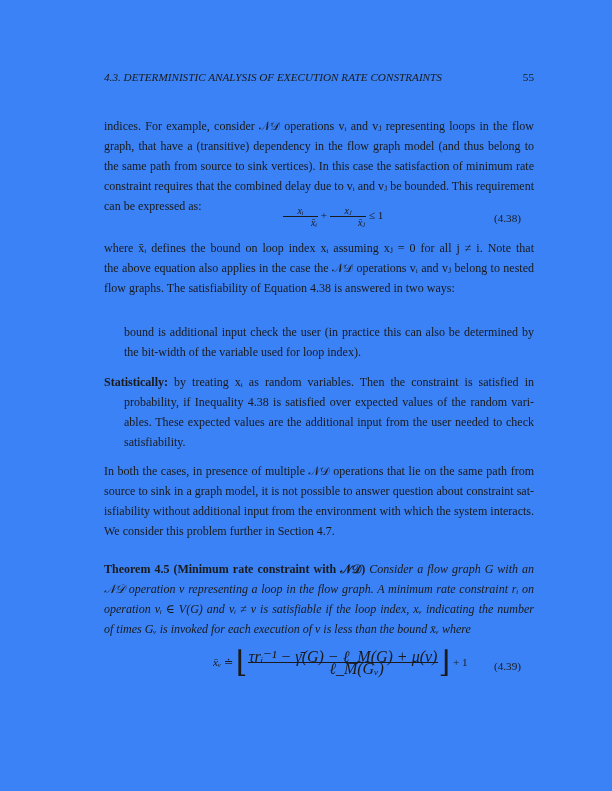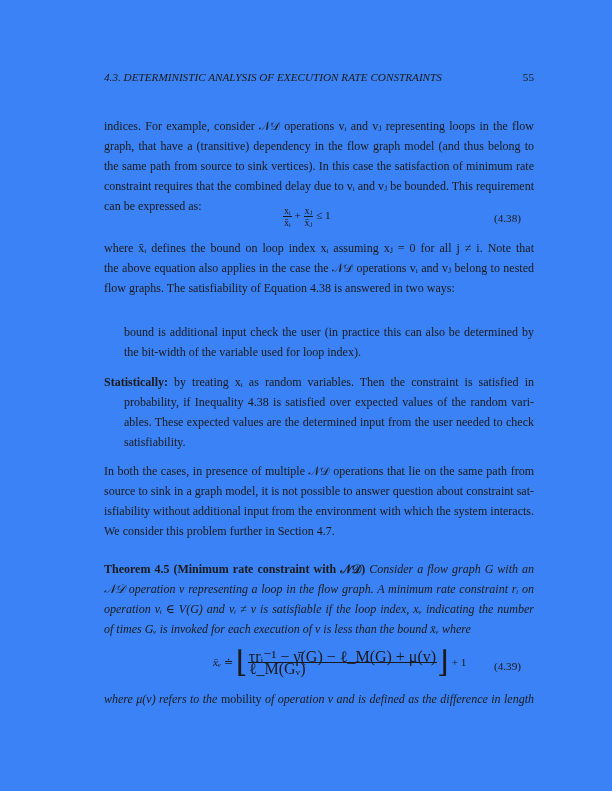--- a/index.html
+++ b/index.html
@@ -8,23 +8,23 @@
   .page { position: absolute; left: 0; top: 0; width: 612px; height: 791px; background: #3b82f6; }
   .runhead { position: absolute; top: 71px; left: 104px; width: 430px; font-size: 11.2px; font-style: italic; }
   .runhead .pg { position: absolute; right: 0; top: 0; font-style: normal; }
   .line { position: absolute; left: 104px; width: 430px; font-size: 12px; line-height: 14px; white-space: nowrap; }
   .just { text-align: justify; text-align-last: justify; }
   .ind { left: 124px; width: 410px; }
   b { font-weight: bold; }
   .thm { font-style: italic; }
   .eq { position: absolute; font-size: 11.2px; }
   .eqnum { position: absolute; left: 494px; font-size: 11.2px; }
-  .frac { display: inline-block; vertical-align: middle; font-size: 10px; line-height: 11px; }
+  .frac { display: inline-block; vertical-align: middle; text-align: center; font-style: italic; font-size: 10px; line-height: 11px; }
   .frac .num { display: block; border-bottom: 0.8px solid #1a1a1a; padding: 0 1px; }
-  .frac .den { display: block; padding: 0 1px; }
+  .frac .den { display: block; padding: 0 1px; margin-left: 27px; }
   .bracket { display: inline-block; vertical-align: middle; font-size: 30px; line-height: 30px; font-weight: 200; }
 </style>
 </head>
 <body>
 
 <div class="page">
 
   <div class="runhead">
     <span>4.3. DETERMINISTIC ANALYSIS OF EXECUTION RATE CONSTRAINTS</span>
     <span class="pg">55</span>
@@ -54,21 +54,21 @@
   <div class="line just" style="top:261px">the above equation also applies in the case the 𝒩𝒟 operations vᵢ and vⱼ belong to nested</div>
   <div class="line" style="top:281px">flow graphs. The satisfiability of Equation 4.38 is answered in two ways:</div>
 
   <div class="line just ind" style="top:325px">bound is additional input check the user (in practice this can also be determined by</div>
   <div class="line ind" style="top:345px">the bit-width of the variable used for loop index).</div>
 
   <div class="line just" style="top:375px">
     <b>Statistically:</b><span> by treating xᵢ as random variables.  Then the constraint is satisfied in</span>
   </div>
   <div class="line just ind" style="top:395px">probability, if Inequality 4.38 is satisfied over expected values of the random vari-</div>
-  <div class="line just ind" style="top:415px">ables. These expected values are the determined input from the user needed to check</div>
+  <div class="line just ind" style="top:415px">ables. These expected values are the additional input from the user needed to check</div>
   <div class="line ind" style="top:435px">satisfiability.</div>
 
   <div class="line just" style="top:464px">In both the cases, in presence of multiple 𝒩𝒟 operations that lie on the same path from</div>
   <div class="line just" style="top:484px">source to sink in a graph model, it is not possible to answer question about constraint sat-</div>
   <div class="line just" style="top:504px">isfiability without additional input from the environment with which the system interacts.</div>
   <div class="line" style="top:524px">We consider this problem further in Section 4.7.</div>
 
   <div class="line just" style="top:562px">
     <b>Theorem 4.5 (Minimum rate constraint with 𝒩𝒟)</b><span class="thm"> Consider a flow graph G with an</span>
   </div>
@@ -79,17 +79,14 @@
   <div class="eq" style="top:647px; left:213px; white-space:nowrap;">
     <span style="font-style:italic; vertical-align:middle;">x̄ᵥ ≐</span>
     <span class="bracket">⌊</span><span class="frac" style="font-size:16px;">
       <span class="num">τrᵢ⁻¹ − γ̄(G) − ℓ_M(G) + μ(v)</span>
       <span class="den">ℓ_M(Gᵥ)</span>
     </span><span class="bracket">⌋</span>
     <span style="vertical-align:middle;">+ 1</span>
   </div>
   <div class="eqnum" style="top:660px">(4.39)</div>
 
-  <div class="line just" style="top:692px">
-    <span class="thm">where μ(v) refers to the </span><span>mobility</span><span class="thm"> of operation v and is defined as the difference in length</span>
-  </div>
 
 </div>
 
 </body></html>

